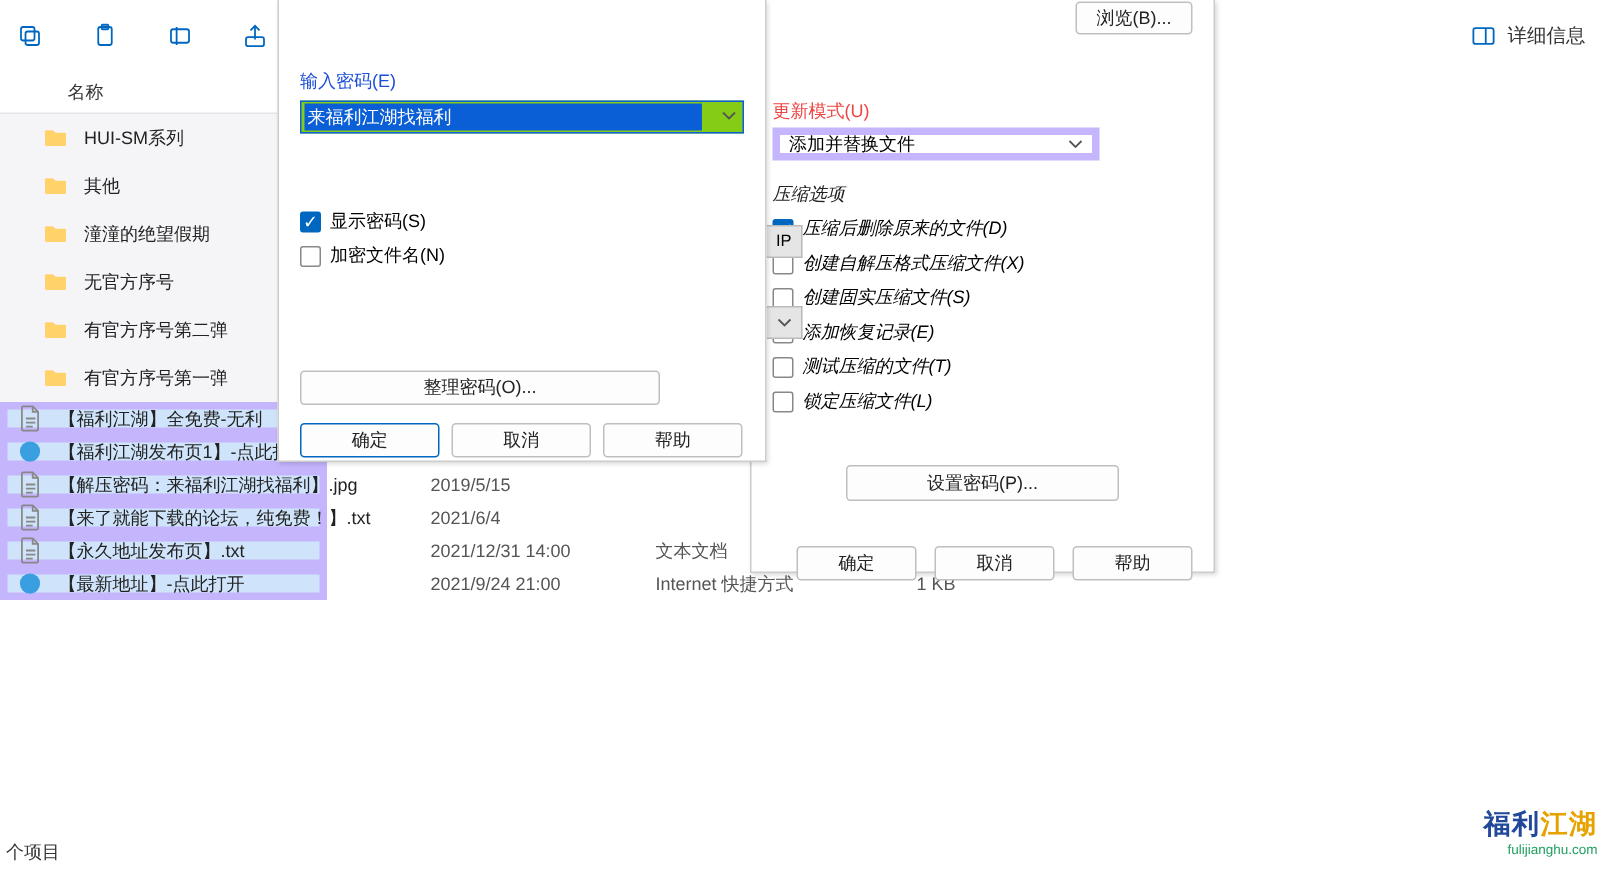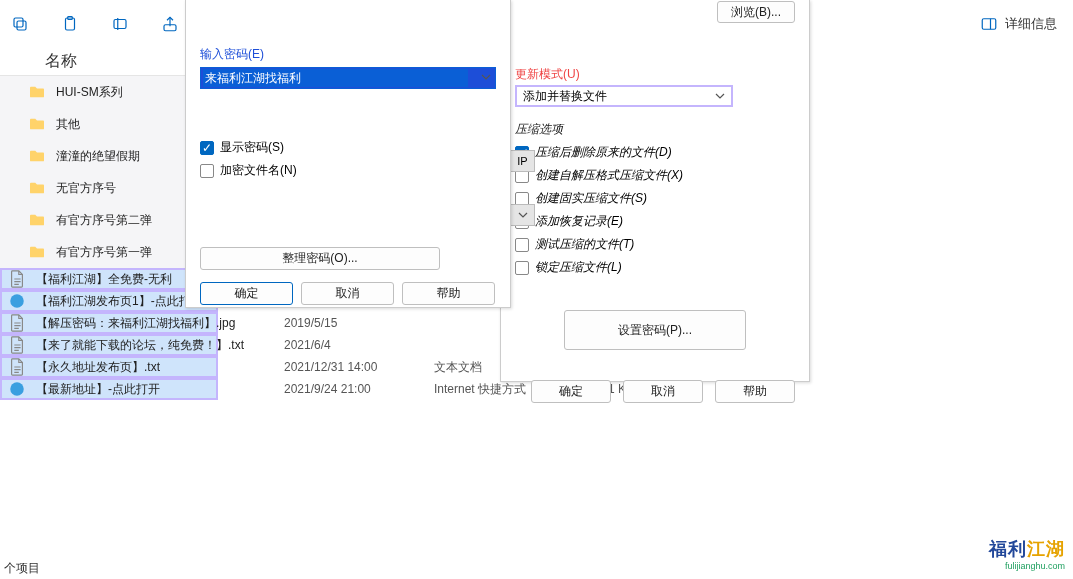--- a/index.html
+++ b/index.html
@@ -6,60 +6,60 @@
 body { width: 1073px; height: 579px; background: #fff; position: relative; font-size: 12px; overflow: hidden; }
 
 
 .toolbar { height: 48px; display: flex; align-items: center; padding: 0 10px; gap: 30px; }
 .tb-icon { width: 20px; height: 20px; color: #0067c0; display: flex; align-items: center; justify-content: center; }
 .right-info { position: absolute; right: 16px; top: 14px; display: flex; align-items: center; gap: 6px; color: #333; font-size: 13px; }
 
 
 .filezone { position: absolute; left: 0; top: 48px; width: 625px; }
 .header-row { display: flex; align-items: center; height: 28px; border-bottom: 1px solid #e5e5e5; }
-.col-name-h { padding-left: 45px; width: 290px; color: #333; font-size: 16px; position: relative; }
+.col-name-h { padding-left: 45px; width: 290px; color: #333; font-size: 12px; position: relative; }
 .chev { position: absolute; right: 10px; top: 6px; color: #555; }
 .row { display: flex; align-items: center; height: 32px; padding-left: 28px; gap: 10px; }
 .row.sel { background: #cfe4fb; }
 .row:not(.sel) { background: #f5f5f7; margin-bottom: 0; }
 .row + .row { margin-top: 0; }
 .icon { width: 18px; height: 18px; display: inline-flex; align-items: center; justify-content: center; flex-shrink: 0; }
 .folder-icon svg { fill: #ffd36a; }
 .file-icon svg { fill: none; stroke: #888; }
 .edge-icon svg { fill: #3a9fe0; }
 .fname { flex: 0 0 238px; color: #222; font-size: 12px; white-space: nowrap; overflow: hidden; }
 .fdate { flex: 0 0 140px; color: #555; font-size: 12px; }
 .ftype { flex: 0 0 130px; color: #555; font-size: 12px; }
 .fsize { flex: 0 0 60px; color: #555; font-size: 12px; text-align: right; }
 .statusbar { position: absolute; left: 4px; bottom: 2px; font-size: 12px; color: #333; }
 
 
 .dlg1 { position: absolute; left: 185px; top: 0; width: 326px; height: 308px; background: #fff; border: 1px solid #ccc; border-top: none; box-shadow: 1px 1px 3px rgba(0,0,0,.15); padding: 14px; z-index: 20; }
 .lblrow { font-size: 12px; color: #1d4ed8; margin-top: 32px; margin-bottom: 4px; }
-.combo { position: relative; width: 296px; height: 22px; border: 1px solid #0a5fd6; background: #1d4ed8; display: flex; align-items: center; }
+.combo { position: relative; width: 296px; height: 22px; border: 1px solid #0a5fd6; background: #84cc16; display: flex; align-items: center; }
 .combo input { border: none; outline: none; width: 265px; height: 18px; margin-left: 2px; background: #0a5fd6; color: #fff; font-size: 12px; padding: 0 2px; }
 .combo .dd { position: absolute; right: 4px; top: 4px; color: #555; }
 .chk { display: flex; align-items: center; gap: 6px; margin-top: 6px; font-size: 12px; }
 .chk .box { width: 14px; height: 14px; border: 1px solid #888; border-radius: 2px; display: inline-flex; align-items: center; justify-content: center; }
 .chk .box.on { background: #0067c0; border-color: #0067c0; color: #fff; }
 .btn { height: 23px; background: #fdfdfd; border: 1px solid #bfbfbf; border-radius: 3px; font-size: 12px; color: #222; display: inline-flex; align-items: center; justify-content: center; cursor: default; }
 .btn.wide { width: 240px; margin-top: 68px; }
 .brow { display: flex; gap: 8px; margin-top: 12px; }
 .brow .btn { width: 93px; }
 .btn.primary { border-color: #0067c0; }
 
 
 .dlg2 { position: absolute; left: 500px; top: 0; width: 310px; height: 382px; background: #fff; border: 1px solid #ccc; border-top: none; box-shadow: 1px 1px 3px rgba(0,0,0,.15); padding: 24px 14px; z-index: 10; }
 .brbtn { width: 78px; height: 22px; margin-left: auto; display: block; }
 .sublbl { font-size: 12px; margin-top: 42px; color: #ef4444; }
-.sel { width: 218px; height: 22px; border: 2px solid #c4b5fd; background: #fff; padding: 0 6px; display: flex; align-items: center; justify-content: space-between; font-size: 12px; margin-top: 2px; }
+.sel { width: 218px; height: 22px; border: 5px solid #c4b5fd; background: #fff; padding: 0 6px; display: flex; align-items: center; justify-content: space-between; font-size: 12px; margin-top: 2px; }
 .group { border: none; margin-top: 14px; font-style: italic; }
 .group legend { font-size: 12px; color: #222; }
 .group .chk { margin-top: 6px; }
-.setpw { width: 182px; height: 40px; margin: 34px auto 0; display: block; }
+.setpw { width: 182px; height: 24px; margin: 34px auto 0; display: block; }
 .bottombtns { display: flex; gap: 12px; justify-content: flex-end; margin-top: 30px; }
 .bottombtns .btn { width: 80px; }
 .ghost-toprow { position: absolute; top: 0; left: 14px; right: 14px; height: 24px; }
 
 
 .peek { position: absolute; left: 511px; width: 24px; height: 22px; border: 1px solid #bbb; border-left: none; background: #e5e5e5; display: flex; align-items: center; justify-content: center; z-index: 15; }
 .peek.p1 { top: 150px; }
 .peek.p1 span { font-size: 11px; }
 .peek.p2 { top: 204px; }
 

